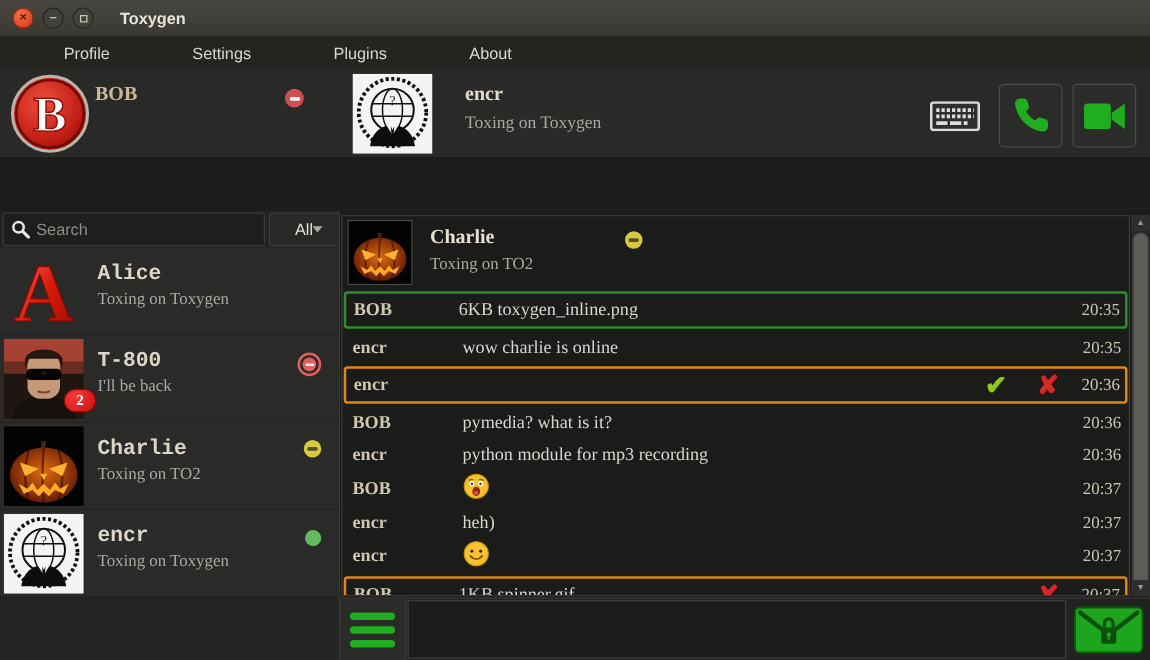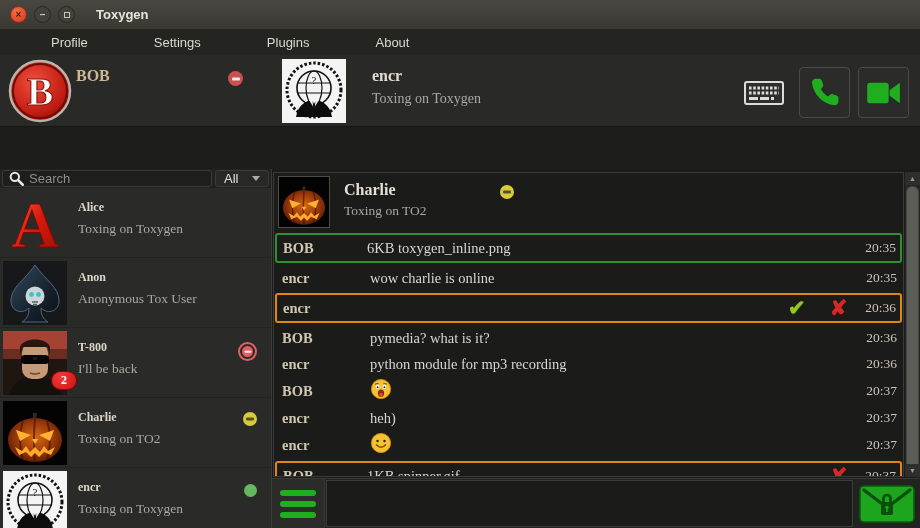--- a/index.html
+++ b/index.html
@@ -43,27 +43,27 @@
   .kbdicon { position:absolute; top:26px; }
   
   .body { position:absolute; top:128px; left:0; right:0; bottom:0; display:flex;margin-top:41px; }
   .sidebar { width:271px; background:#232321; display:flex; flex-direction:column; }
   .searchrow { height:29px; display:flex; gap:3px; padding:1px 2px; background:#222220; }
   .searchbox { flex:0 0 151px; display:flex; align-items:center; gap:5px; padding:0 6px;
     background:#1e1e1c; border:1px solid #3a3a38; border-radius:3px; }
   .searchbox input { flex:1; min-width:0; background:transparent; border:none; outline:none;
     color:#ddd; font-size:13px; font-family:"Liberation Sans", sans-serif; }
   .searchbox input::placeholder { color:#8f8f89; }
-  .filterbox { flex:1; display:flex; align-items:center; justify-content:space-between; padding:0 8px;
+  .filterbox { flex:1; display:flex; align-items:center; justify-content:space-between; padding:0 20px;
     background:#282826; border:1px solid #3a3a38; border-radius:3px; color:#e4e0d8; font-size:13px; }
   .caret { width:0; height:0; border-left:4px solid transparent; border-right:4px solid transparent; border-top:5px solid #b0aca4; }
   .contacts { flex:1; }
   .contact { position:relative; height:70px; background:#2a2a28; border-bottom:1px solid #232321; }
   .contact .cav { position:absolute; left:3px; top:3px; width:64px; height:64px; }
-  .cname { position:absolute; left:78px; top:12px; font-family:Liberation Serif, serif; font-weight:bold; font-size:12px; color:#dcd6c8; }
+  .cname { position:absolute; left:78px; top:12px; font-family:Liberation Mono, monospace; font-weight:bold; font-size:17px; color:#dcd6c8; }
   .cstatus { position:absolute; left:78px; top:33px; font-family:"Liberation Serif", serif; font-size:13.5px; color:#a9a9a1; }
   .cicon { position:absolute; right:14px; top:14px; }
   .badge { position:absolute; left:51px; top:43px; min-width:26px; height:19px; border-radius:10px;
     background:radial-gradient(circle at 35% 30%, #f03c3c, #cf0f0f); border:1px solid #8c0606;
     color:#fff; font-weight:bold; font-size:12px; font-family:"Liberation Serif", serif;
     display:flex; align-items:center; justify-content:center; }
   .sidebar-filler { height:22px; background:#232321; }
   
   .chat { position:relative; flex:1; background:#1b1b19; border-left:1px solid #3b3b39; }
   .messages { position:absolute; left:1px; top:3px; right:16px; bottom:51px; border:1px solid #3a3a38; background:#1b1b19; overflow:hidden; }
@@ -228,32 +228,20 @@
       <div class="contacts">
 
         <div class="contact">
           <svg class="cav" viewBox="0 0 64 64">
             <text x="32" y="56" text-anchor="middle" font-family="Liberation Serif, serif" font-weight="bold" font-size="66" fill="url(#agrad)" stroke="#7d0b02" stroke-width="1">A</text>
           </svg>
           <div class="cname">Alice</div>
           <div class="cstatus">Toxing on Toxygen</div>
         </div>
 
-        <div class="contact">
-          <svg class="cav" viewBox="0 0 64 64">
-            <rect width="64" height="64" fill="#17181a"></rect>
-            <path d="M32,4 C21,20 8,26 8,40 C8,50 19,54 26,47 C26,54 24,58 19,61 L45,61 C40,58 38,54 38,47 C45,54 56,50 56,40 C56,26 43,20 32,4 Z" fill="url(#spgrad)" stroke="#53687c" stroke-width="1"></path>
-            <circle cx="32" cy="35" r="9.5" fill="#cfd4d8"></circle>
-            <circle cx="28.5" cy="33.5" r="2.4" fill="#2ec7c7"></circle>
-            <circle cx="35.5" cy="33.5" r="2.4" fill="#2ec7c7"></circle>
-            <path d="M29,41 h6 M30,43.5 h4" stroke="#5a5f63" stroke-width="1.4"></path>
-          </svg>
-          <div class="cname">Anon</div>
-          <div class="cstatus">Anonymous Tox User</div>
-        </div>
 
         <div class="contact">
           <svg class="cav" viewBox="0 0 64 64">
             <rect width="64" height="64" fill="#201611"></rect>
             <rect width="64" height="22" fill="#a64234"></rect>
             <rect y="18" width="64" height="10" fill="#6b2c22"></rect>
             <path d="M6,64 C10,50 20,46 32,46 C44,46 54,50 58,64 Z" fill="#14100c"></path>
             <rect x="19" y="12" width="26" height="36" rx="10" fill="#c49a78"></rect>
             <path d="M17,16 C20,6 44,6 47,16 L47,24 L44,16 L20,16 L17,24 Z" fill="#241711"></path>
             <rect x="18" y="24" width="28" height="9" rx="3.5" fill="#060606"></rect>

